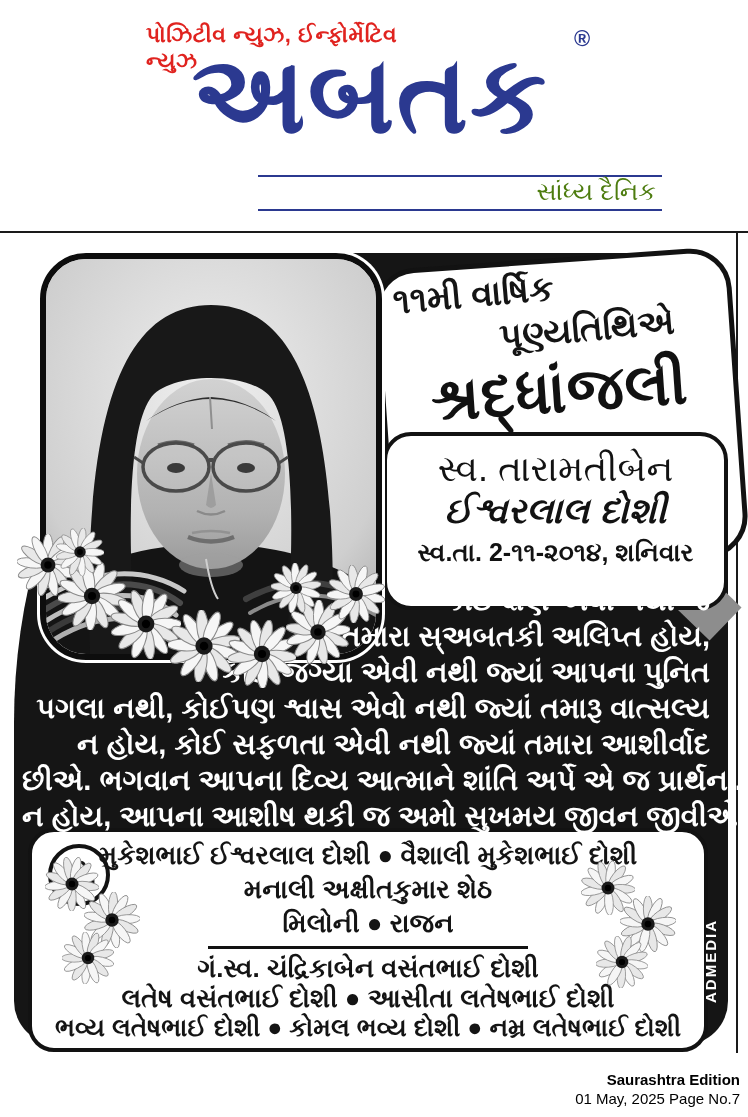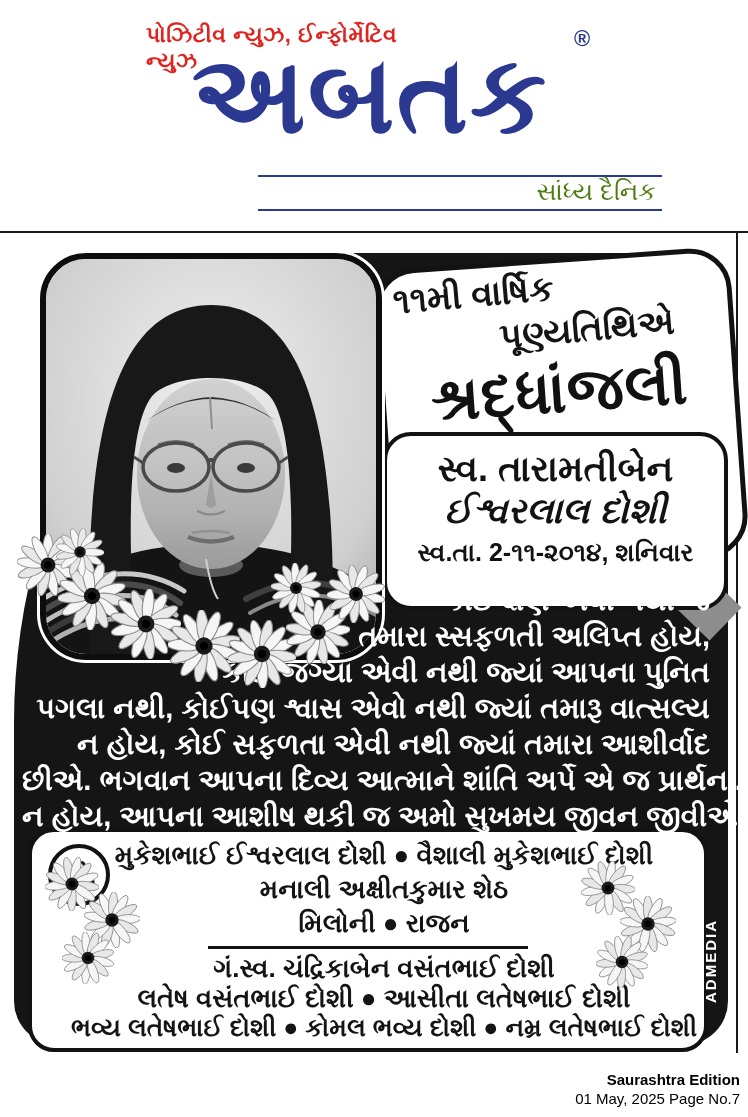--- a/index.html
+++ b/index.html
@@ -31,41 +31,41 @@
   
   .panel{position:absolute;left:382px;top:25px;width:348px;height:300px;background:#ffffff;
          border:5px solid #121212;border-radius:42px;transform:rotate(-4deg);z-index:3;}
   .occ1{position:absolute;left:14px;top:6px;font-size:35px;font-weight:900;color:#141414;transform:rotate(-1deg);}
   .occ2{position:absolute;left:118px;top:48px;font-size:35px;font-weight:900;color:#141414;transform:rotate(-1deg);}
   .tribute{position:absolute;left:0;top:94px;width:100%;text-align:center;font-size:60px;font-weight:900;color:#111;letter-spacing:1px;}
 
   
   .namebox{position:absolute;left:383px;top:199px;width:337px;height:170px;background:#ffffff;
            border:4px solid #121212;border-radius:28px;z-index:4;text-align:center;color:#121212;}
-  .namebox .n1{margin-top:12px;font-size:36px;line-height:42px;font-weight:700;}
+  .namebox .n1{margin-top:12px;font-size:36px;line-height:42px;font-weight:400;}
   .namebox .n2{font-size:36px;line-height:42px;font-weight:900;font-style:italic;}
   .namebox .dt{margin-top:6px;font-size:25px;font-weight:800;}
 
   
   .photo{position:absolute;left:40px;top:20px;width:330px;height:395px;border:6px solid #0d0d0d;
          border-radius:46px;overflow:hidden;z-index:5;box-shadow:0 0 0 3px #ffffff;background:#d9d9d9;}
   .photo svg{display:block;width:100%;height:100%;}
 
   
   .verse{position:absolute;left:22px;top:349px;width:702px;z-index:6;color:#ffffff;font-weight:800;}
   .verse .vl{font-size:29px;line-height:36px;white-space:nowrap;}
   .verse .r{text-align:right;padding-right:14px;}
   .verse .c{text-align:center;}
 
   
   .namesbox{position:absolute;left:28px;top:595px;width:672px;height:216px;background:#ffffff;
             border:4px solid #121212;border-radius:26px;z-index:5;color:#141414;}
   .li-circle{position:absolute;left:16px;top:12px;width:54px;height:54px;border:4px solid #121212;border-radius:50%;
              display:flex;align-items:center;justify-content:center;font-size:26px;font-weight:900;}
-  .fam{position:absolute;left:0;width:100%;text-align:center;font-size:26px;font-weight:900;white-space:nowrap;padding-left:16px;}
+  .fam{position:absolute;left:0;width:100%;text-align:center;font-size:26px;font-weight:900;white-space:nowrap;}
   .fam.t0{top:8px;} .fam.t1{top:42px;} .fam.t2{top:76px;}
   .fam-divider{position:absolute;left:176px;top:114px;width:320px;height:3px;background:#121212;}
   .fam.b0{top:121px;} .fam.b1{top:151px;} .fam.b2{top:181px;font-size:25px;}
 
   
   .admedia{position:absolute;left:702px;top:640px;height:130px;writing-mode:vertical-rl;transform:rotate(180deg);
            color:#ffffff;font-size:15px;font-weight:800;letter-spacing:2px;z-index:6;}
 
   .flower{position:absolute;z-index:8;pointer-events:none;}
   .flower svg{display:block;width:100%;height:100%;}
@@ -149,21 +149,21 @@
         <path d="M0,386 C45,355 95,349 122,380" stroke="#b0b0b0" stroke-width="5"></path>
         <path d="M200,340 C240,318 280,318 330,342" stroke="#3f3f3f" stroke-width="6"></path>
         <path d="M204,354 C244,330 284,330 330,356" stroke="#8a8a8a" stroke-width="4"></path>
       </g>
       <path d="M160,300 Q165,330 172,340" stroke="#cfcfcf" stroke-width="2" fill="none"></path>
     </svg>
   </div>
 
   <div class="verse">
     <div class="vl r">કોઈ ક્ષણ એવી નથી જે</div>
-    <div class="vl r">તમારા સ્સફળતી અલિપ્ત હોય,</div>
+    <div class="vl r">તમારા સ્અબતકી અલિપ્ત હોય,</div>
     <div class="vl r">કોઈ જગ્યા એવી નથી જ્યાં આપના પુનિત</div>
     <div class="vl c">પગલા નથી, કોઈપણ શ્વાસ એવો નથી જ્યાં તમારૂ વાત્સલ્ય</div>
     <div class="vl r">ન હોય, કોઈ સફળતા એવી નથી જ્યાં તમારા આશીર્વાદ</div>
     <div class="vl c">છીએ. ભગવાન આપના દિવ્ય આત્માને શાંતિ અર્પે એ જ પ્રાર્થના.</div>
     <div class="vl c">ન હોય, આપના આશીષ થકી જ અમો સુખમય જીવન જીવીએ</div>
   </div>
 
   <div class="namesbox">
     <div class="li-circle">લી.</div>
     <div class="fam t0">મુકેશભાઈ ઈશ્વરલાલ દોશી ● વૈશાલી મુકેશભાઈ દોશી</div>

